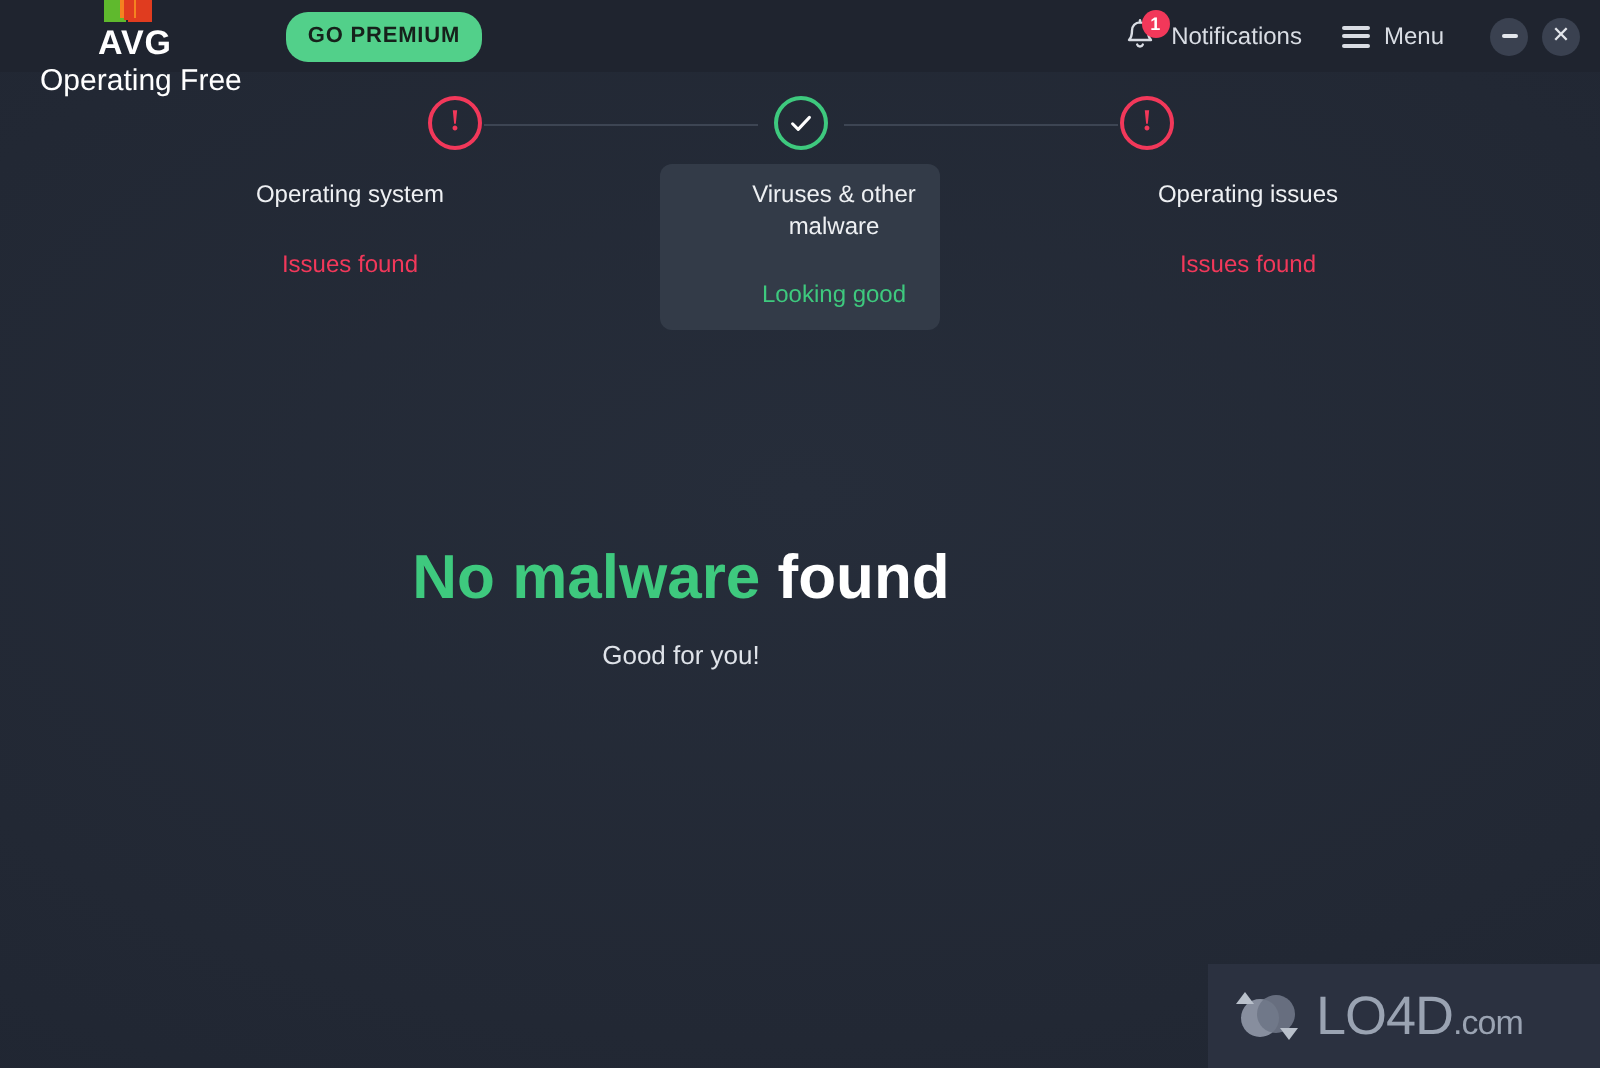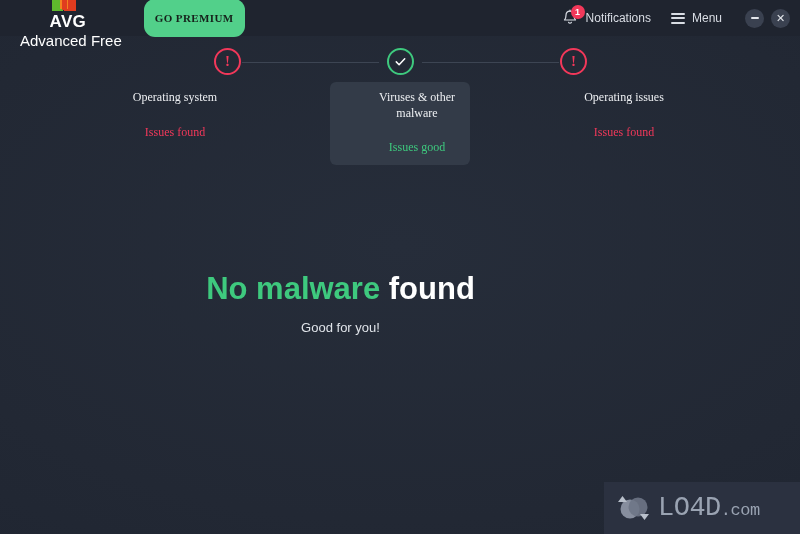--- a/index.html
+++ b/index.html
@@ -45,30 +45,30 @@
   .brand-avg {
     font-size: 17px; font-weight: bold; color: #ffffff;
     letter-spacing: 0.4px;
   }
   .brand-rest {
     font-size: 15px; color: #ffffff; font-weight: normal;
     margin-left: 6px;
   }
   .go-premium {
     margin-left: 22px;
-    height: 38px;
+    height: 25px;
     padding: 0 11px;
     border-radius: 11px;
     background: #52d08a;
     color: #16211b;
     font-size: 11px; font-weight: bold;
     letter-spacing: 0.4px;
     display: flex; align-items: center; justify-content: center;
     border: none; cursor: pointer;
-    font-family: Liberation Serif, serif;
+    font-family: Liberation Sans, sans-serif;
   }
 
   .tb-right {
     margin-left: auto; display: flex; align-items: center;
     margin-right: 10px;
   }
   .notif { display: flex; align-items: center; cursor: pointer; margin-right: 20px; }
   .bell-wrap { position: relative; width: 20px; height: 20px; margin-right: 6px; }
   .badge {
     position: absolute; top: -3px; right: -5px;
@@ -121,21 +121,20 @@
   }
   .check-svg { width: 15px; height: 15px; display: block; }
 
   .step-labels {
     position: relative; margin: 4px auto 0; width: 620px; height: 44px;
   }
   .step {
     position: absolute; top: 0; text-align: center;
     width: 170px; padding: 8px 10px 9px;
     border-radius: 6px;
-    font-family: Liberation Serif, serif;
   }
   .step-1 { left: 0px; }
   .step-2 { left: 225px; background: #333b48; width: 140px; left: 240px; padding-left: 44px; }
   .step-3 { left: 449px; }
   .step-title { font-size: 12px; color: #eef0f3; line-height: 1.3; }
   .step-sub { font-size: 12px; color: #f2385a; margin-top: 19px; line-height: 1.3; }
   .step-sub.good { color: #3ec97e; }
 
   
   .hero {
@@ -161,41 +160,41 @@
   }
 
   
   .watermark {
     position: absolute; right: 0; bottom: 0;
     width: 196px; height: 52px;
     background: #2b3140;
     display: flex; align-items: center; padding-left: 12px;
   }
   .wm-icon { position: relative; width: 36px; height: 32px; margin-right: 6px; }
-  .wm-text { font-size: 27px; color: #9aa3b2; letter-spacing: -0.5px; line-height: 1; font-family: Liberation Mono, monospace; }
+  .wm-text { font-size: 27px; color: #9aa3b2; letter-spacing: -0.5px; line-height: 1; }
   .wm-text .dotcom { font-size: 17px; }
 </style>
 </head>
 <body>
 
 <div id="app">
 
   <div class="titlebar">
 
     <div class="brand">
       <span class="avg-logo">
         <i class="q-or"></i>
           <i class="q-bl"></i>
           <i class="q-gr"></i>
           <i class="q-rd"></i>
         <i class="q-cap"></i>
           <i class="q-cap2"></i>
       </span>
       <span class="brand-avg">AVG</span>
-      <span class="brand-rest">Advanced Free</span>
+      <span class="brand-rest">Operating Free</span>
     </div>
 
     <button class="go-premium">GO PREMIUM</button>
 
     <div class="tb-right">
 
       <div class="notif">
         <span class="bell-wrap">
           <svg width="20" height="20" viewBox="0 0 20 20" fill="none">
             <path d="M10 3.2c-2.4 0-4 1.8-4 4.1 0 3.3-1.1 4.3-1.5 4.7h11c-.4-.4-1.5-1.4-1.5-4.7 0-2.3-1.6-4.1-4-4.1z" stroke="#d9dde4" stroke-width="1.2" stroke-linejoin="round"></path>
@@ -248,21 +247,21 @@
     </div>
 
     <div class="step-labels">
       <div class="step step-1">
         <div class="step-title">Operating system</div>
         <div class="step-sub">Issues found</div>
       </div>
 
       <div class="step step-2">
         <div class="step-title">Viruses &amp; other malware</div>
-        <div class="step-sub good">Issues good</div>
+        <div class="step-sub good">Looking good</div>
       </div>
 
       <div class="step step-3">
         <div class="step-title">Operating issues</div>
         <div class="step-sub">Issues found</div>
       </div>
     </div>
   </div>
 
   <div class="hero">

